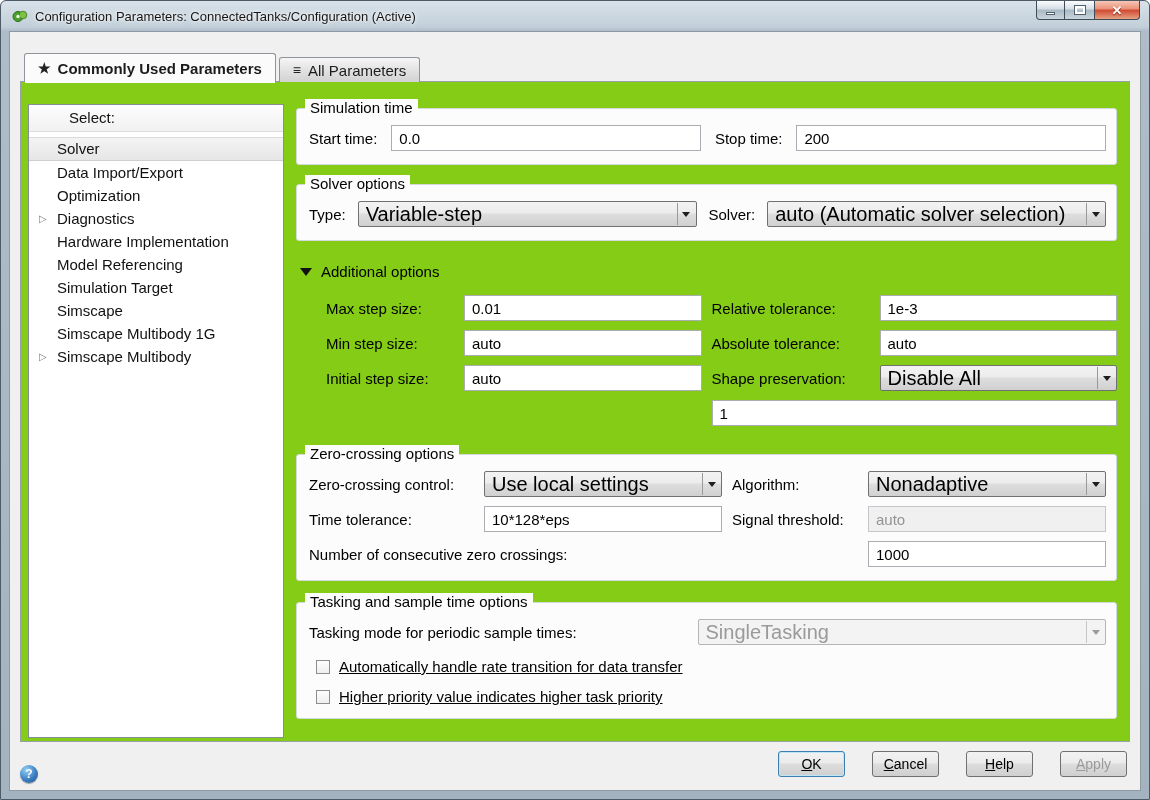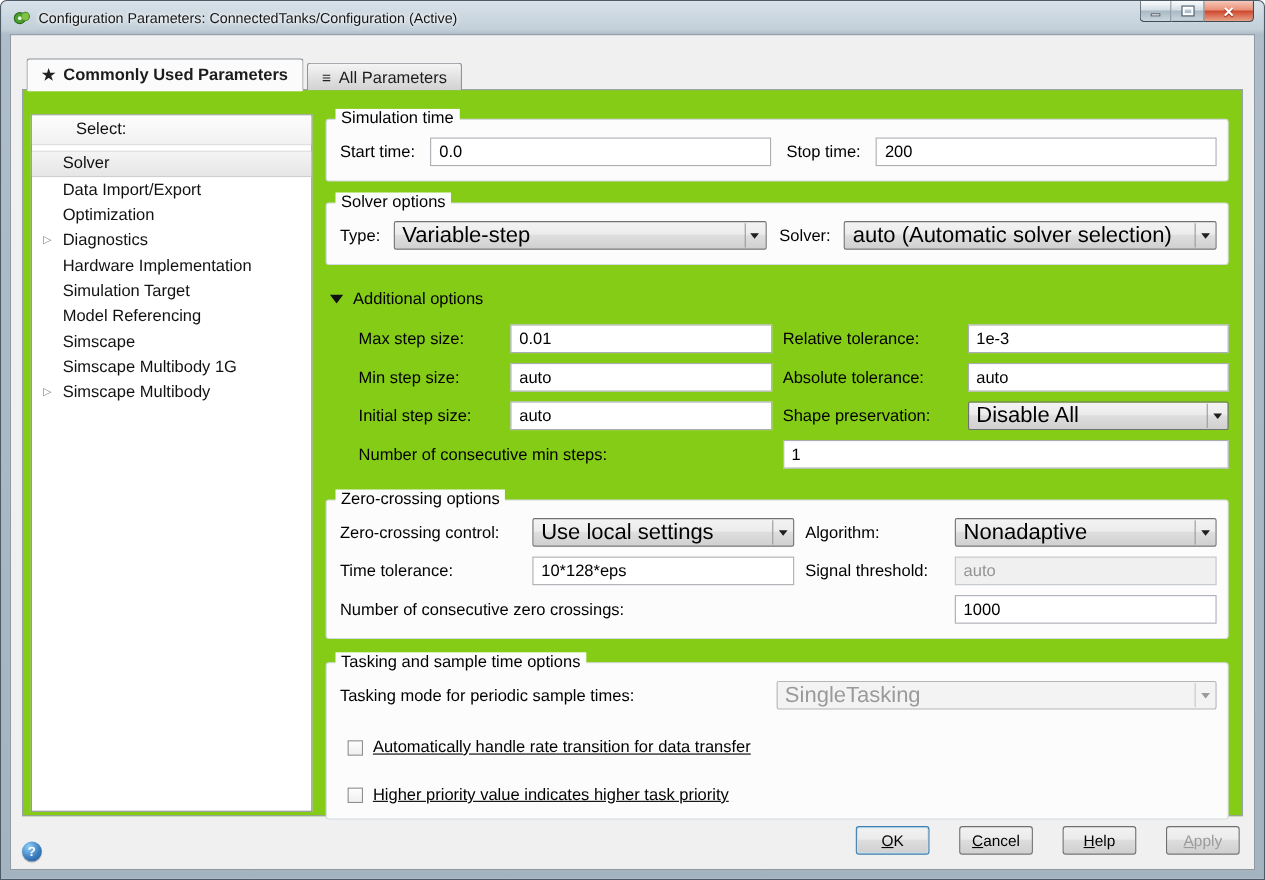--- a/index.html
+++ b/index.html
@@ -86,21 +86,21 @@
   .addl-header .txt { font-size:15px; color:#000; }
 
   .addl-fields { margin:15px 0 0 30px; display:grid;
     grid-template-columns:128px 1fr 158px 1fr; column-gap:10px; row-gap:9px; align-items:center; }
   .span-13 { grid-column:1 / 3; }
   .span-35 { grid-column:3 / 5; }
   .span-14 { grid-column:1 / 4; }
   .col-4 { grid-column:4 / 5; }
 
   .zc-grid { display:grid; grid-template-columns:165px 1fr 126px 1fr; column-gap:10px; row-gap:9px; align-items:center; }
-  .task-grid { display:grid; grid-template-columns:128px 1fr 158px 1fr; column-gap:10px; row-gap:13px; align-items:center;gap:26px; }
+  .task-grid { display:grid; grid-template-columns:128px 1fr 158px 1fr; column-gap:10px; row-gap:13px; align-items:center; }
   .chk-row { grid-column:1 / 5; display:flex; align-items:center; gap:9px; margin-left:7px;text-decoration:underline; }
   .checkbox { width:14px; height:14px; border:1px solid #8e8e8e; background:linear-gradient(#fefefe,#efefef); flex:none; }
 
   
   .footer { position:absolute; left:0; right:0; bottom:0; height:50px; }
   .help-circle { position:absolute; left:10px; bottom:7px; width:18px; height:18px; border-radius:50%;
     background:radial-gradient(circle at 35% 28%, #8fd0f7 0%, #3d7fc1 55%, #17508f 100%);
     color:#fff; font-size:12px; font-weight:bold; text-align:center; line-height:18px;
     box-shadow:0 1px 1px rgba(0,0,0,.35); cursor:default; }
   .btn-row { position:absolute; right:13px; bottom:13px; display:flex; gap:12px; }
@@ -158,22 +158,22 @@
         <div class="sidebar-header">Select:</div>
         <div class="sb-list">
           <div class="sb-item selected">Solver</div>
           <div class="sb-item">Data Import/Export</div>
           <div class="sb-item">Optimization</div>
           <div class="sb-item">
             <span class="expander">▷</span>
             <span>Diagnostics</span>
           </div>
           <div class="sb-item">Hardware Implementation</div>
+          <div class="sb-item">Model Referencing</div>
           <div class="sb-item">Simulation Target</div>
-          <div class="sb-item">Model Referencing</div>
           <div class="sb-item">Simscape</div>
           <div class="sb-item">Simscape Multibody 1G</div>
           <div class="sb-item">
             <span class="expander">▷</span>
             <span>Simscape Multibody</span>
           </div>
         </div>
       </div>
 
       <div class="main">
@@ -227,21 +227,20 @@
           <span class="lbl">Initial step size:</span>
           <input class="input" value="auto" style="">
           <span class="lbl">Shape preservation:</span>
           <div class="combo">
             <span>Disable All</span>
             <span class="arrow-box">
                 <span class="arrow"></span>
               </span>
           </div>
 
-          <span class="lbl span-13">Number of consecutive min steps:</span>
           <input class="input span-35" value="1" style="">
         </div>
 
         <div class="group" style="margin-top:28px;">
           <span class="group-title">Zero-crossing options</span>
           <div class="zc-grid">
             <span class="lbl">Zero-crossing control:</span>
             <div class="combo">
               <span>Use local settings</span>
               <span class="arrow-box">

